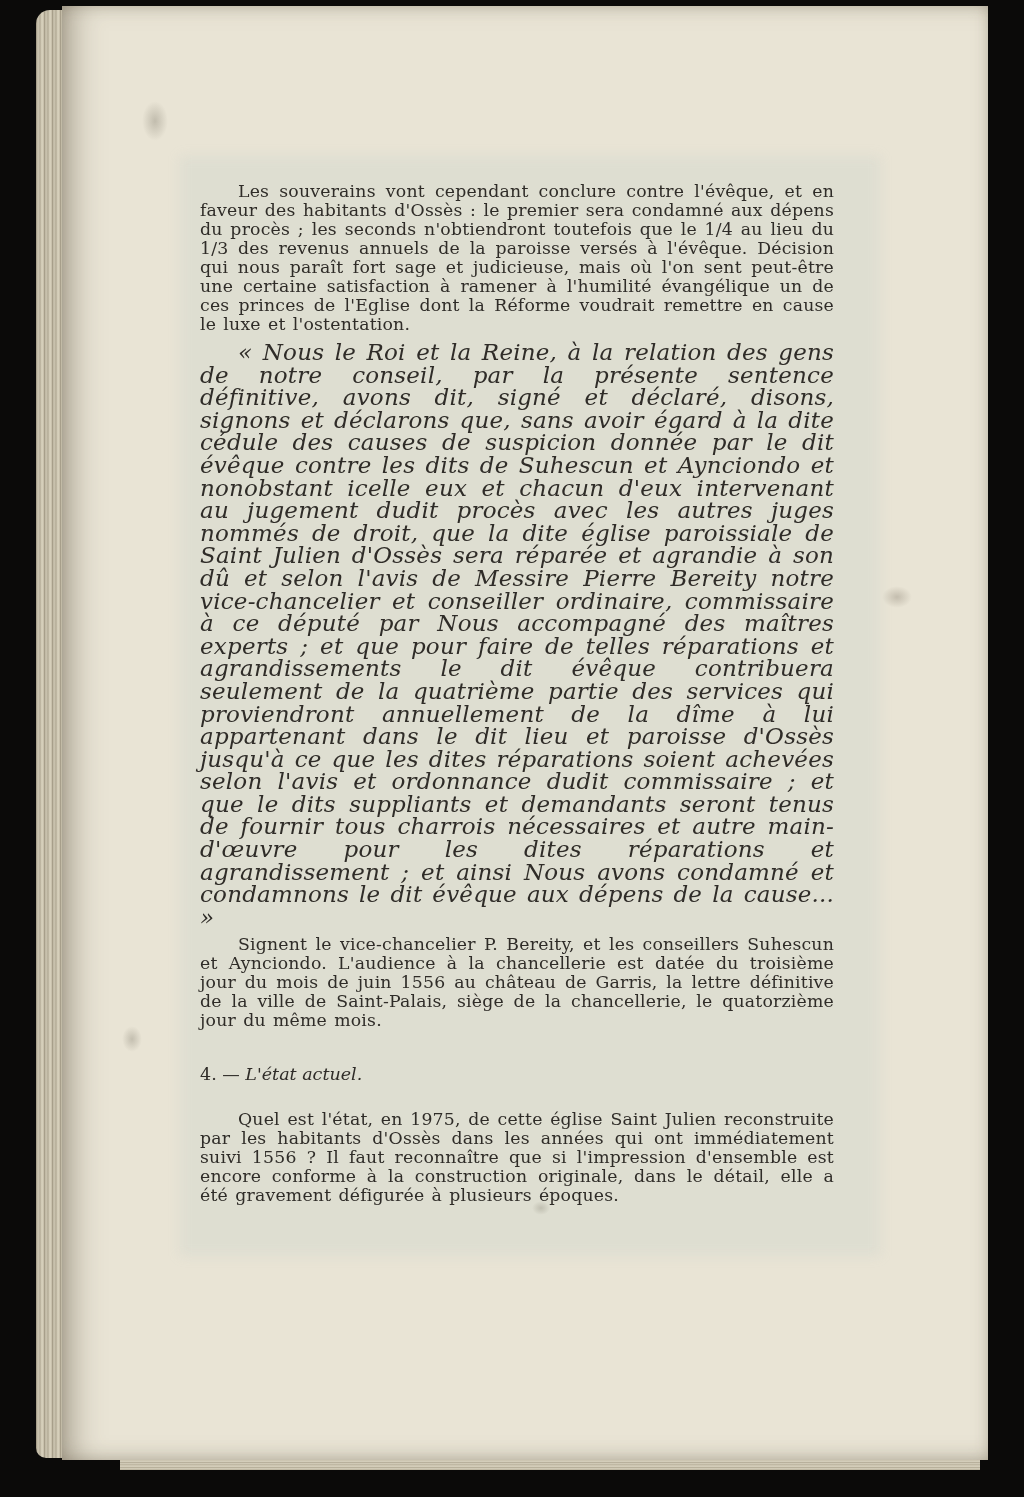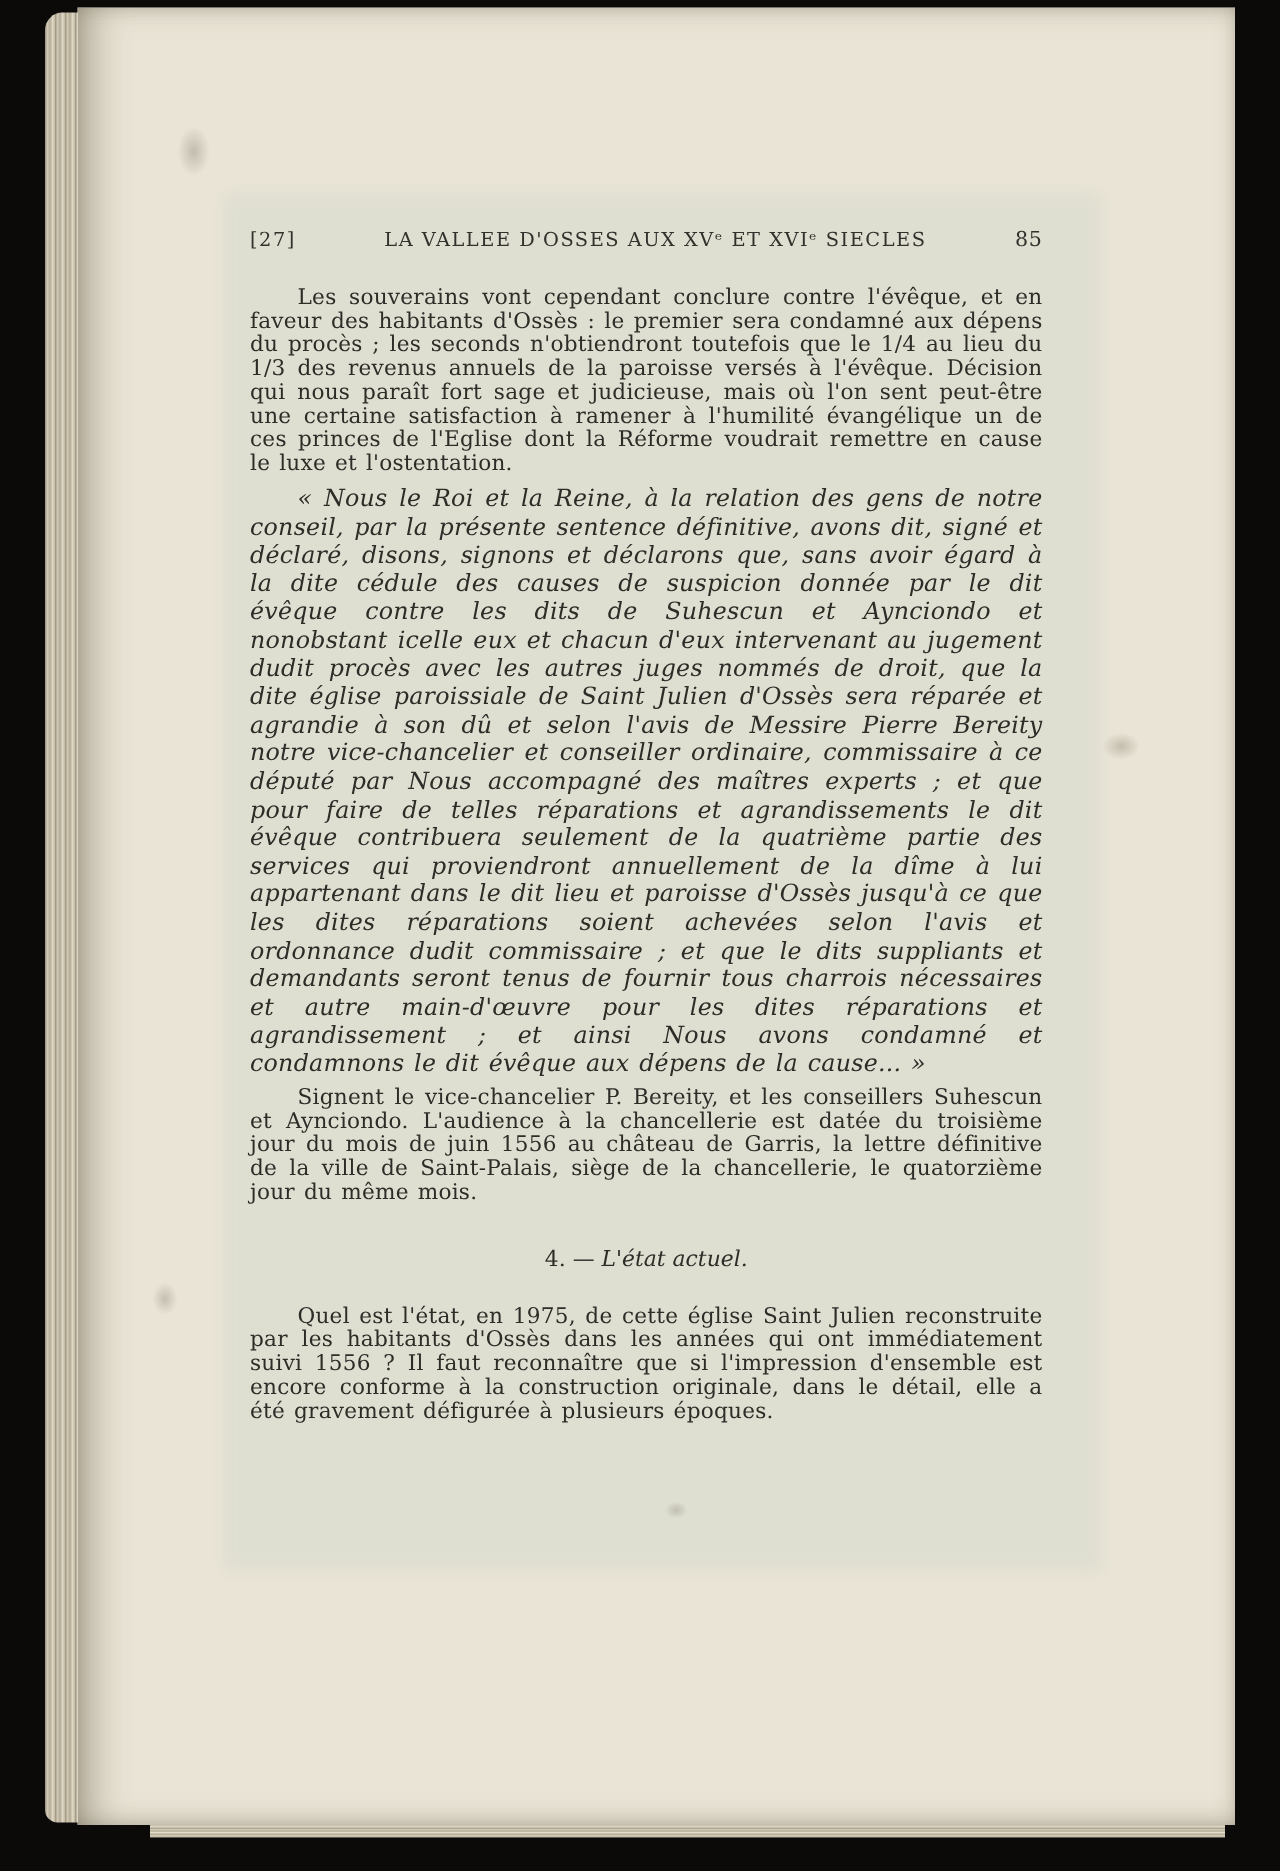--- a/index.html
+++ b/index.html
@@ -99,31 +99,30 @@
     font-size: 17.3px;
     line-height: 19px;
     text-align: justify;
     text-indent: 38px;
     word-spacing: 1.5px;
     letter-spacing: 0.2px;
   }
   p.quote-para {
     font-style: italic;
     margin: 0 0 7px 0;
-    font-size: 19px;
+    font-size: 23px;
     line-height: 22.6px;
     text-align: justify;
     text-indent: 38px;
     word-spacing: 1.5px;
     letter-spacing: 0.2px;
   }
   .section-heading {
     margin: 34px 0 26px 0;
     font-size: 17.5px;
-    text-align: center;
   }
   .section-heading .num { font-style: normal; }
   .section-heading .title { font-style: italic; }
 </style>
 </head>
 <body>
 
 <div class="photo-frame">
 
   <div class="spine-edge"></div>
@@ -131,25 +130,20 @@
 
   <div class="page">
     <div class="scan-tint"></div>
     <div class="blemish b1"></div>
     <div class="blemish b2"></div>
     <div class="blemish b3"></div>
     <div class="blemish b4"></div>
 
     <div class="text-column">
 
-      <div class="page-header">
-        <span class="marker">[27]</span>
-        <span class="running-title">LA VALLEE D'OSSES AUX XVᵉ ET XVIᵉ SIECLES</span>
-        <span class="folio">85</span>
-      </div>
 
       <p class="body-para">Les souverains vont cependant conclure contre l'évêque, et en faveur des habitants d'Ossès : le premier sera condamné aux dépens du procès ; les seconds n'obtiendront toutefois que le 1/4 au lieu du 1/3 des revenus annuels de la paroisse versés à l'évêque. Décision qui nous paraît fort sage et judicieuse, mais où l'on sent peut-être une certaine satisfaction à ramener à l'humilité évangélique un de ces princes de l'Eglise dont la Réforme voudrait remettre en cause le luxe et l'ostentation.</p>
 
       <p class="quote-para">« Nous le Roi et la Reine, à la relation des gens de notre conseil, par la présente sentence définitive, avons dit, signé et déclaré, disons, signons et déclarons que, sans avoir égard à la dite cédule des causes de suspicion donnée par le dit évêque contre les dits de Suhescun et Aynciondo et nonobstant icelle eux et chacun d'eux intervenant au jugement dudit procès avec les autres juges nommés de droit, que la dite église paroissiale de Saint Julien d'Ossès sera réparée et agrandie à son dû et selon l'avis de Messire Pierre Bereity notre vice-chancelier et conseiller ordinaire, commissaire à ce député par Nous accompagné des maîtres experts ; et que pour faire de telles réparations et agrandissements le dit évêque contribuera seulement de la quatrième partie des services qui proviendront annuellement de la dîme à lui appartenant dans le dit lieu et paroisse d'Ossès jusqu'à ce que les dites réparations soient achevées selon l'avis et ordonnance dudit commissaire ; et que le dits suppliants et demandants seront tenus de fournir tous charrois nécessaires et autre main-d'œuvre pour les dites réparations et agrandissement ; et ainsi Nous avons condamné et condamnons le dit évêque aux dépens de la cause... »</p>
 
       <p class="body-para">Signent le vice-chancelier P. Bereity, et les conseillers Suhescun et Aynciondo. L'audience à la chancellerie est datée du troisième jour du mois de juin 1556 au château de Garris, la lettre définitive de la ville de Saint-Palais, siège de la chancellerie, le quatorzième jour du même mois.</p>
 
       <div class="section-heading">
         <span class="num">4. — </span><span class="title">L'état actuel.</span>
       </div>

